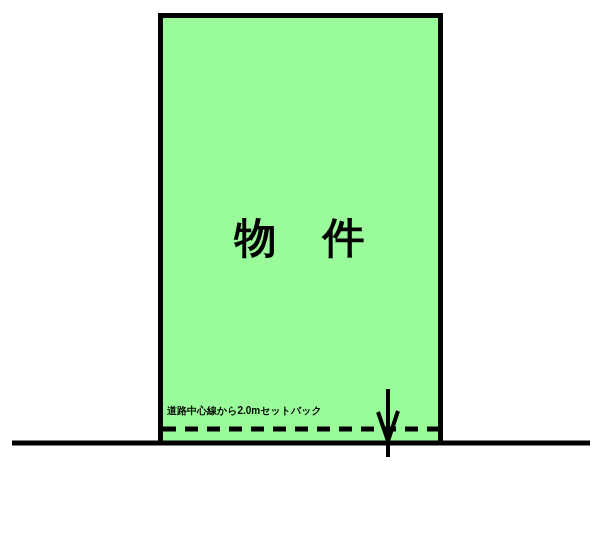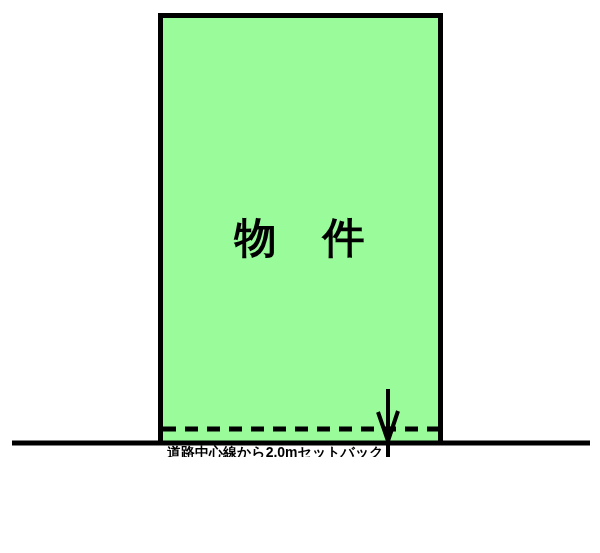--- a/index.html
+++ b/index.html
@@ -42,24 +42,23 @@
     position: absolute;
     left: 0;
     top: 0;
     width: 600px;
     height: 553px;
   }
   .setback-note {
     position: absolute;
     left: 167px;
     top: 404px;
-    font-size: 14px;
+    font-size: 10px;
     font-weight: bold;
     white-space: nowrap;
-    margin-top: 40px;
   }
   .road-label {
     position: absolute;
     left: 170px;
     top: 452px;
     font-size: 25px;
     font-weight: bold;
     white-space: nowrap;
   }
   .road-width-label {

